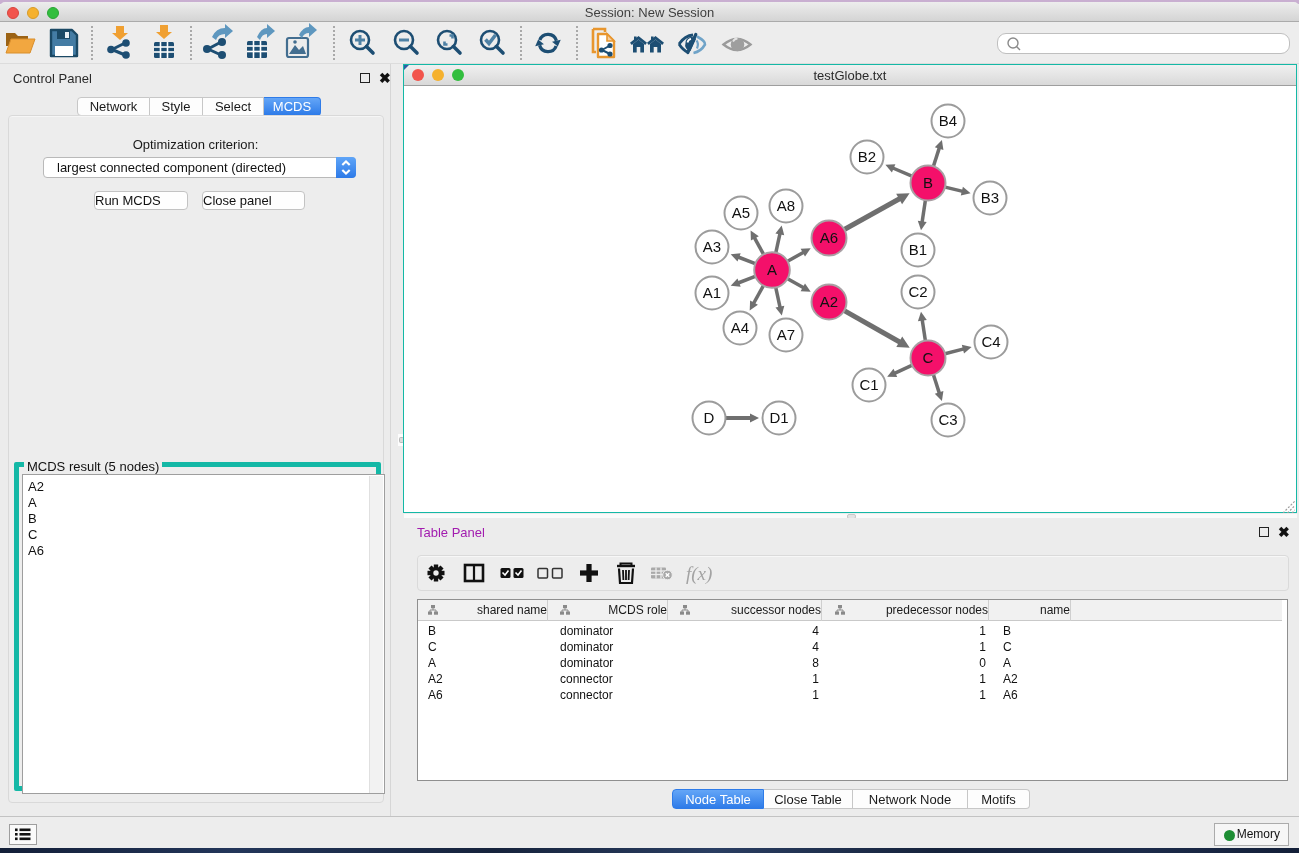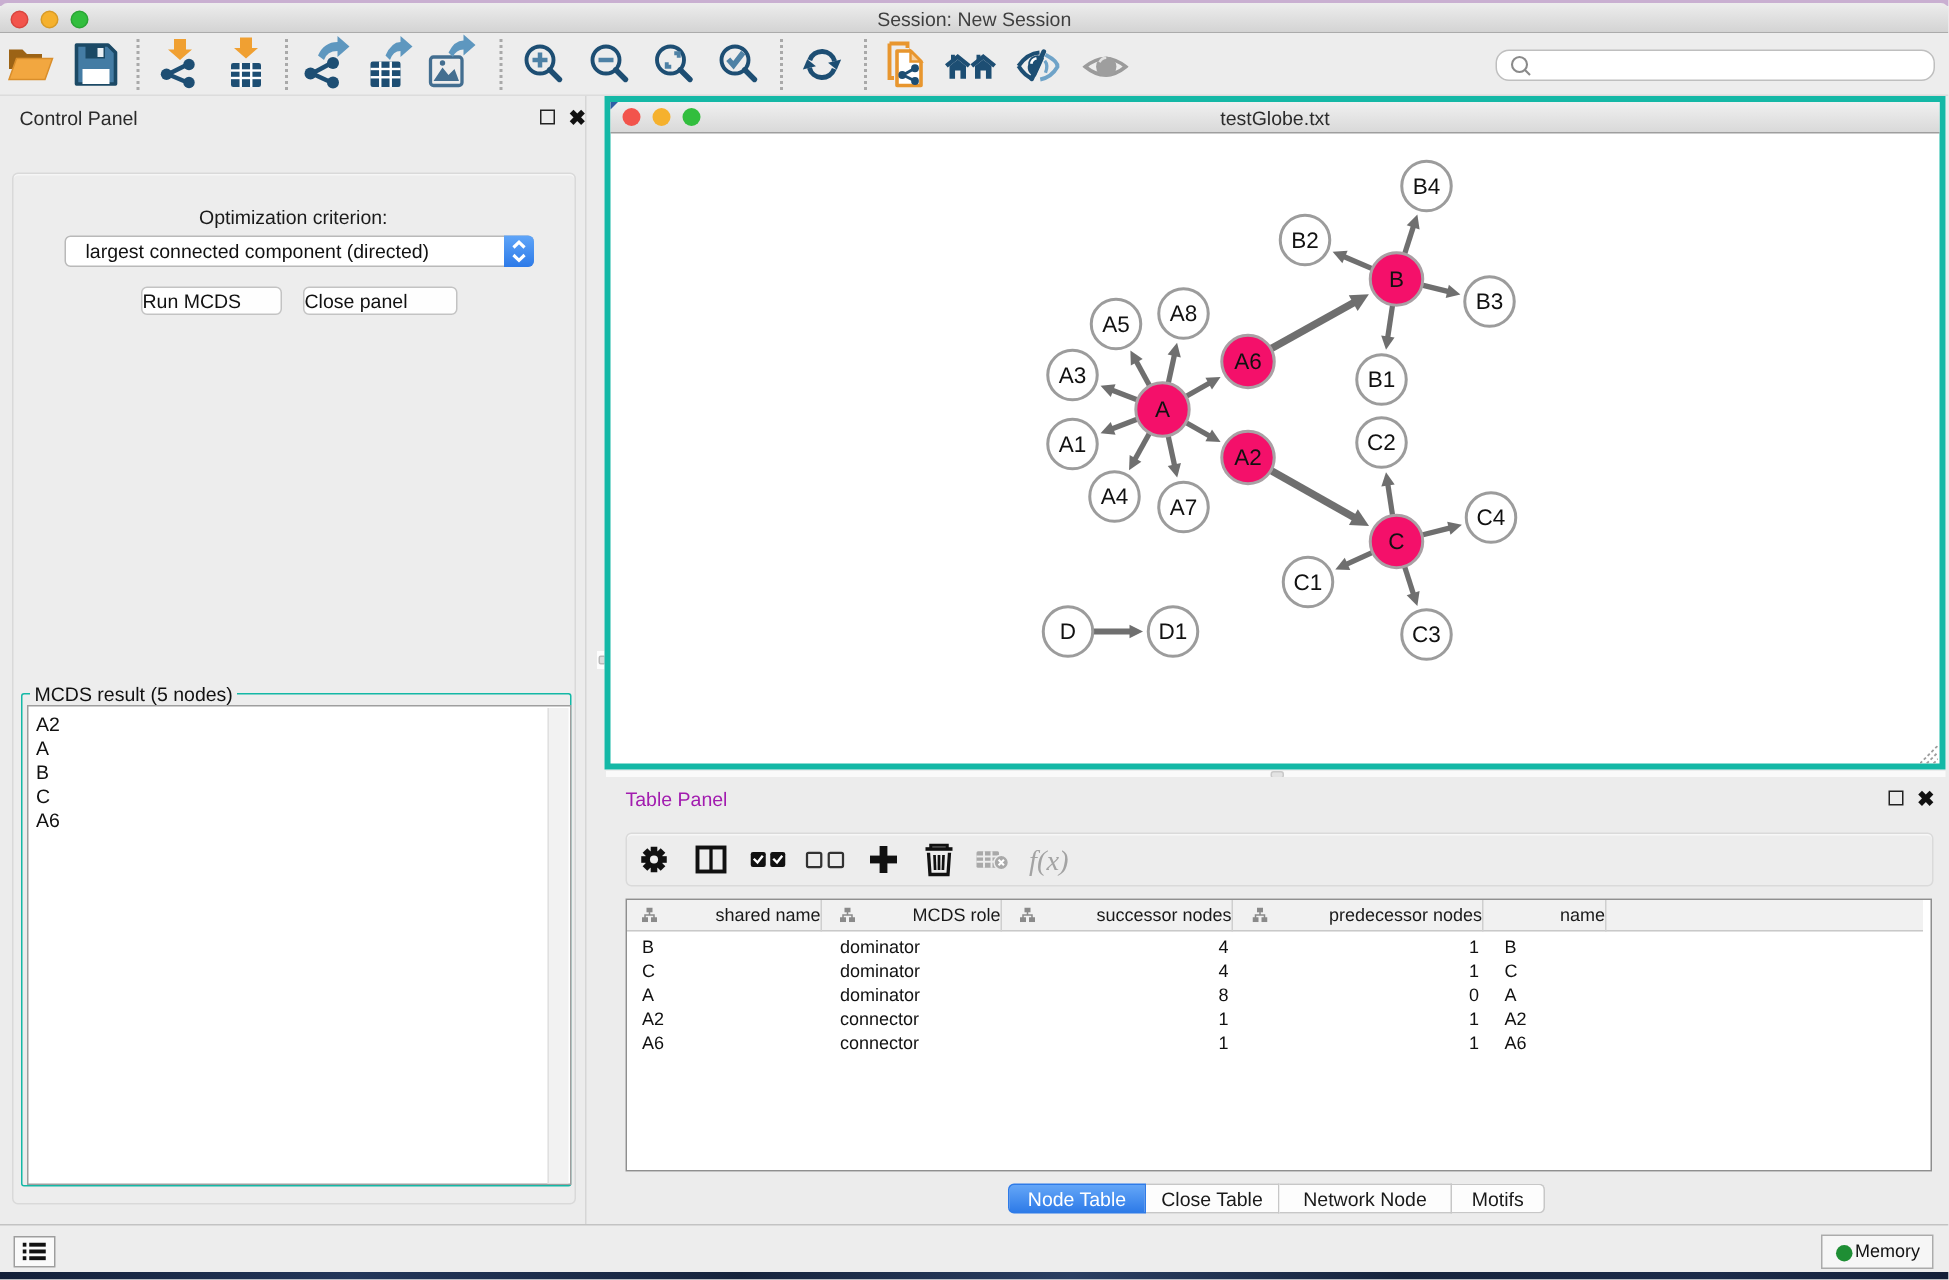--- a/index.html
+++ b/index.html
@@ -22,27 +22,27 @@
 .tab{height:19px;background:#FDFDFD;border:1px solid #C7C7C7;border-left:none;font-size:13px;color:#1A1A1A;text-align:center;line-height:18px}
 .tab.first{border-left:1px solid #C7C7C7;border-radius:4px 0 0 4px}
 .tab.last{border-radius:0 4px 4px 0}
 .tab.sel{background:linear-gradient(#64A6F7,#2E7BE8);color:#fff;border-color:#2E7BE8}
 #cptabs{left:77px;top:33px}
 #cpbox{position:absolute;left:8px;top:51px;width:376px;height:688px;border:1px solid #D9D9D9;border-radius:4px;background:#EDEDED;box-shadow:inset 0 1px 0 #F6F6F6}
 #optlabel{position:absolute;left:0;top:73px;width:391px;text-align:center;font-size:13px;color:#1A1A1A}
 #dropdown{position:absolute;left:43px;top:93px;width:313px;height:21px;background:#fff;border:1px solid #B9B9B9;border-radius:4px;font-size:13px;color:#111;line-height:19px;padding-left:13px}
 #dropdown .spin{position:absolute;right:-1px;top:-1px;width:20px;height:21px;border-radius:0 4px 4px 0;background:linear-gradient(#5FA5F8,#2D7AE8)}
 .btn{position:absolute;height:19px;background:#FEFEFE;border:1px solid #C3C3C3;border-radius:4px;font-size:13px;color:#111;text-align:left;line-height:17px}
-#fieldset{position:absolute;left:14px;top:398px;width:367px;height:329px;border:1px solid #14b8a6;border-radius:2px}
+#fieldset{position:absolute;left:14px;top:398px;width:367px;height:329px;border:5px solid #14b8a6;border-radius:2px}
 #fieldset .legend{position:absolute;left:5px;top:-8px;background:#EDEDED;padding:0 3px;font-size:13px;color:#111}
 #listbox{position:absolute;left:3px;top:7px;width:363px;height:320px;background:#fff;border:1px solid #9E9E9E}
 #listbox .sb{position:absolute;right:1px;top:1px;width:14px;height:317px;background:#F2F2F2;border-left:1px solid #E0E0E0}
 #listbox .li{font-size:13px;color:#111;padding-left:5px;height:16px;line-height:16px}
 
-#netwin{position:absolute;left:403px;top:64px;width:894px;height:449px;background:#fff;border:4px solid #14b8a6}
+#netwin{position:absolute;left:403px;top:64px;width:894px;height:449px;background:#fff;border:1px solid #14b8a6}
 #nettitle{position:absolute;left:0;top:0;width:100%;height:21px;background:linear-gradient(#F0F0F0,#D9D9D9);border-bottom:1px solid #9E9E9E}
 #nettitle .tl{position:absolute;top:4px;width:12px;height:12px;border-radius:50%}
 #nettitle .title{position:absolute;width:100%;text-align:center;font-size:13px;line-height:21px;color:#2B2B2B}
 #graph{position:absolute;left:0;top:22px}
 #graph line{stroke:#6F6F6F}
 #graph polygon{fill:#6F6F6F}
 #graph .wn{fill:#fff;stroke:#9C9C9C;stroke-width:2}
 #graph .pn{fill:#F4106A;stroke:#A9A0A4;stroke-width:2}
 #graph text{font-size:15px;fill:#111;text-anchor:middle;font-family:"Liberation Sans",sans-serif}
 .grip{position:absolute;right:1px;bottom:1px;width:12px;height:12px}
@@ -220,20 +220,26 @@
         <line x1="13.5" y1="11.5" x2="17" y2="15" stroke="#8A8A8A" stroke-width="1.4"></line>
       </svg>
     </div>
 </div>
 <div id="cpanel">
   <div class="ptitle">Control Panel</div>
   <div class="winbtns" style="left:360px;top:9px">
       <div class="sqbtn"></div>
       <div class="xbtn">✖</div>
     </div>
+  <div class="tabs" id="cptabs">
+    <div class="tab first" style="width:73px">Network</div>
+    <div class="tab" style="width:53px">Style</div>
+    <div class="tab" style="width:61px">Select</div>
+    <div class="tab last sel" style="width:57px">MCDS</div>
+  </div>
   <div id="cpbox"></div>
   <div id="optlabel">Optimization criterion:</div>
   <div id="dropdown">largest connected component (directed)
     <div class="spin"><svg width="20" height="21" viewBox="0 0 20 21">
           <path d="M6.3 8 L10 4.4 L13.7 8" fill="none" stroke="#fff" stroke-width="2.1"></path>
           <path d="M6.3 13 L10 16.6 L13.7 13" fill="none" stroke="#fff" stroke-width="2.1"></path>
         </svg></div>
   </div>
   <div class="btn" style="left:94px;top:127px;width:94px">Run MCDS</div>
   <div class="btn" style="left:202px;top:127px;width:103px">Close panel</div>

